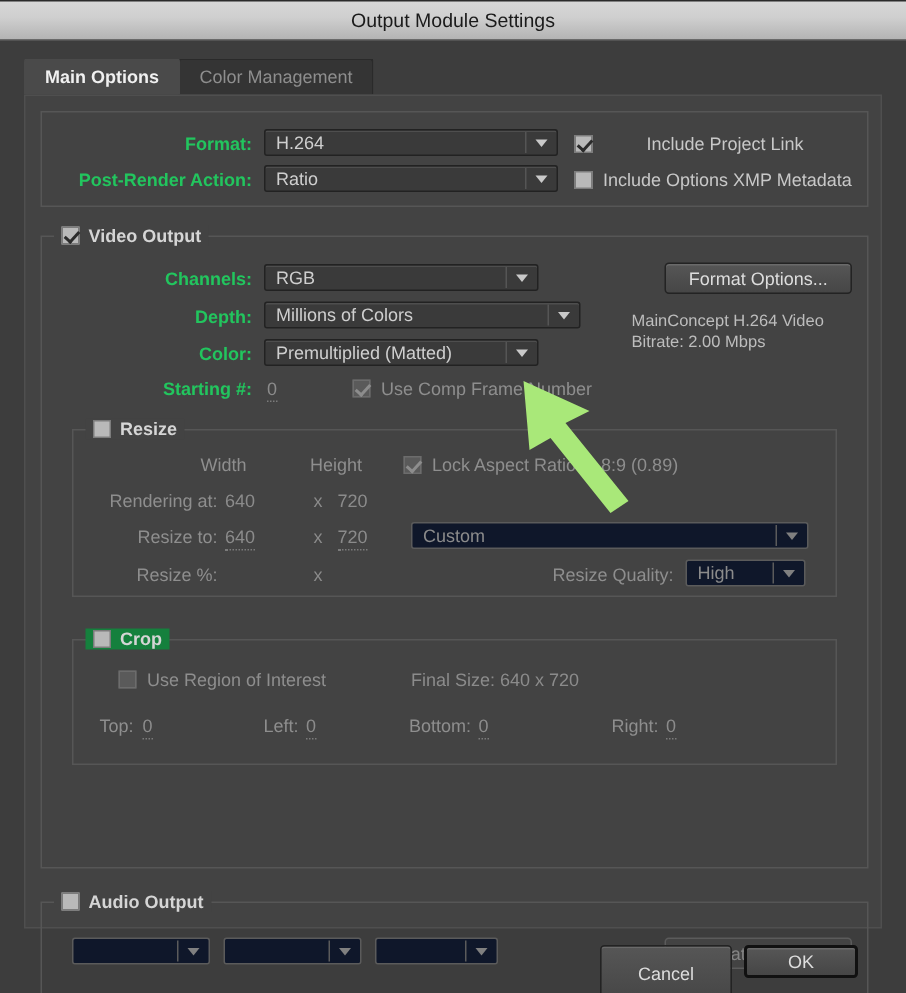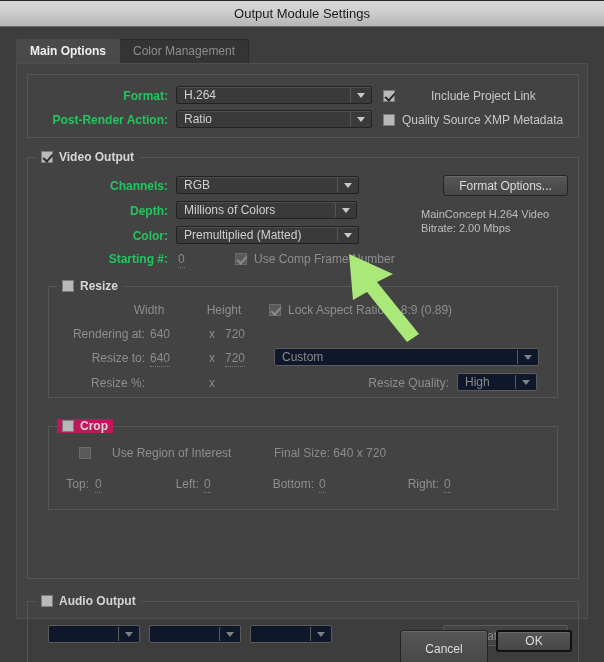--- a/index.html
+++ b/index.html
@@ -129,41 +129,41 @@
     <div class="lbl b" style="left:0;top:38px;width:140px;">Post-Render Action:</div>
     <div class="dd" style="left:148px;top:35px;width:196px;">
       <div class="txt">Ratio</div>
       <div class="sep"></div>
       <div class="arw">
           <i></i>
         </div>
     </div>
     <div class="chk-row" style="left:355px;top:38px;">
       <span class="cb"></span>
-      <span>Quality Source XMP Metadata</span>
+      <span>Include Options XMP Metadata</span>
     </div>
   </div>
 
   <div class="group" style="left:10px;top:93px;width:552px;height:422px;">
     <div class="group-title">
       <span class="cb checked"></span>
       <span>Video Output</span>
     </div>
 
     <div class="lbl b" style="left:0;top:21px;width:140px;">Channels:</div>
     <div class="dd" style="left:148px;top:18px;width:183px;">
       <div class="txt">RGB</div>
       <div class="sep"></div>
       <div class="arw">
           <i></i>
         </div>
     </div>
 
     <div class="lbl b" style="left:0;top:46px;width:140px;">Depth:</div>
-    <div class="dd" style="left:148px;top:43px;width:181px;">
+    <div class="dd" style="left:148px;top:43px;width:211px;">
       <div class="txt">Millions of Colors</div>
       <div class="sep"></div>
       <div class="arw">
           <i></i>
         </div>
     </div>
 
     <div class="lbl b" style="left:0;top:71px;width:140px;">Color:</div>
     <div class="dd" style="left:148px;top:68px;width:183px;">
       <div class="txt">Premultiplied (Matted)</div>
@@ -222,28 +222,28 @@
       <div class="dd dis" style="left:408px;top:86px;width:80px;">
         <div class="txt">High</div>
         <div class="sep"></div>
         <div class="arw">
             <i></i>
           </div>
       </div>
     </div>
 
     <div class="group" style="left:20px;top:268px;width:510px;height:84px;">
-      <div class="group-title" style="background:#be185d;">
+      <div class="group-title" style="background:#15803d;">
         <span class="cb"></span>
         <span>Crop</span>
       </div>
 
       <div class="chk-row" style="left:30px;top:19px;">
         <span class="cb dim"></span>
-        <span class="lbl d" style="position:static;margin-left:14px;">Use Region of Interest</span>
+        <span class="lbl d" style="position:static;">Use Region of Interest</span>
       </div>
       <div class="val d" style="left:225px;top:19px;">Final Size: 640 x 720</div>
 
       <div class="lbl d" style="left:0;top:50px;width:40px;">Top:</div>
       <div class="val d dotted" style="left:46px;top:50px;">0</div>
       <div class="lbl d" style="left:110px;top:50px;width:40px;">Left:</div>
       <div class="val d dotted" style="left:155px;top:50px;">0</div>
       <div class="lbl d" style="left:195px;top:50px;width:70px;">Bottom:</div>
       <div class="val d dotted" style="left:270px;top:50px;">0</div>
       <div class="lbl d" style="left:330px;top:50px;width:60px;">Right:</div>

